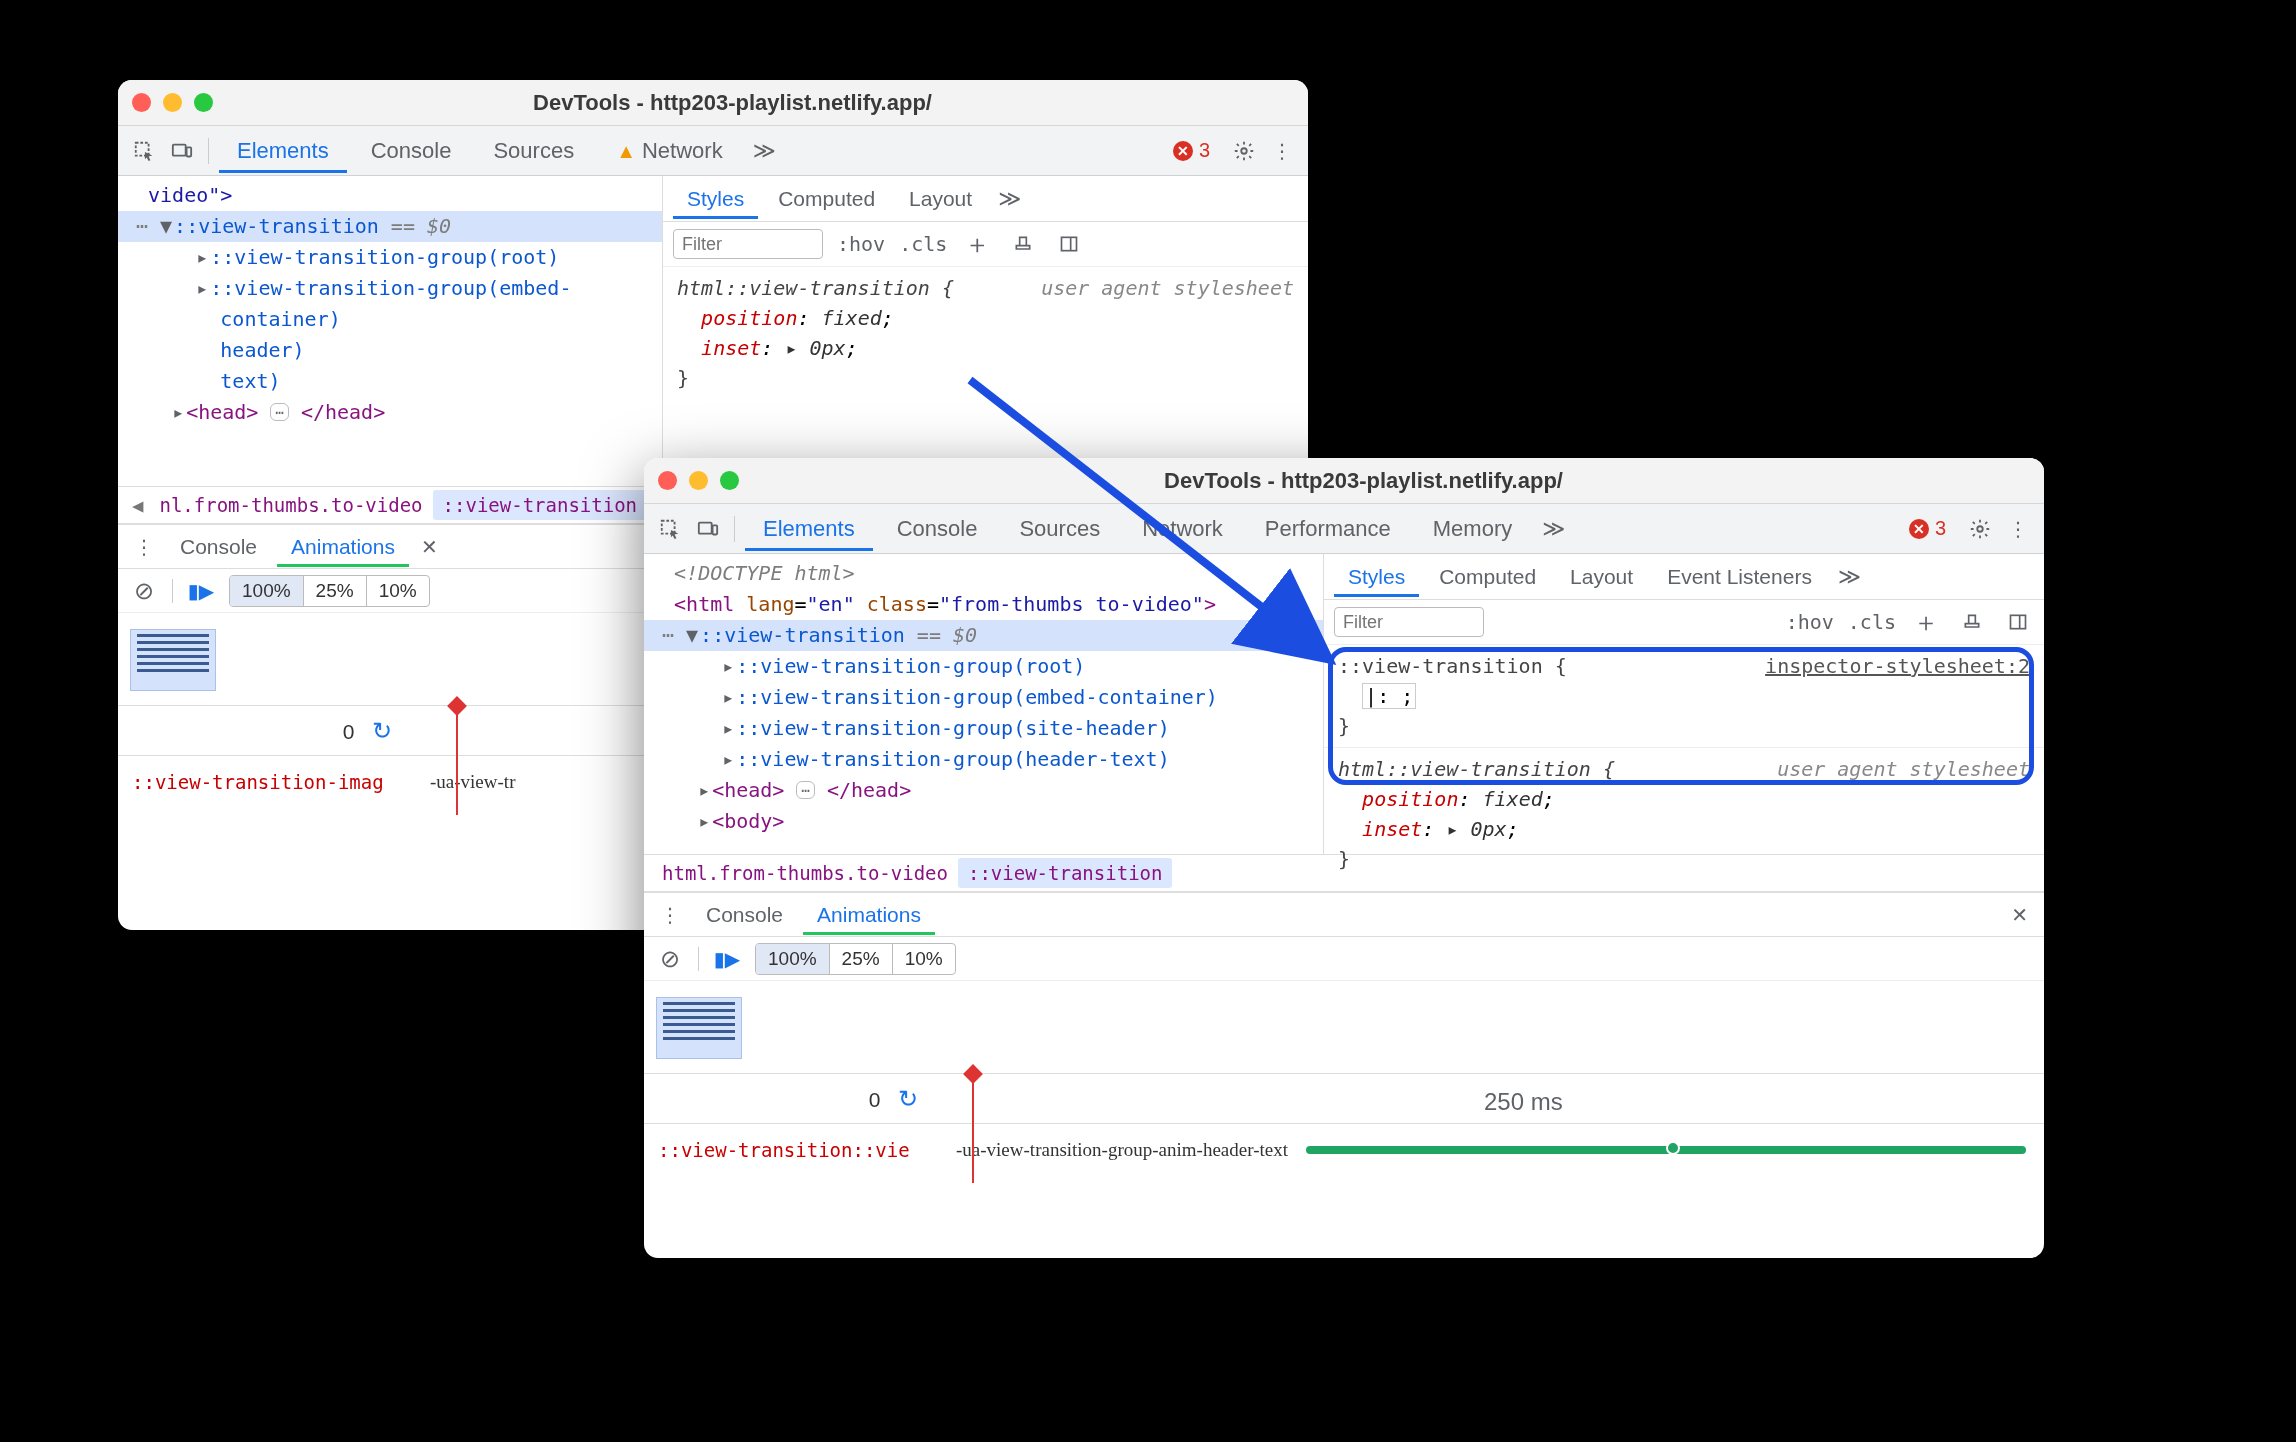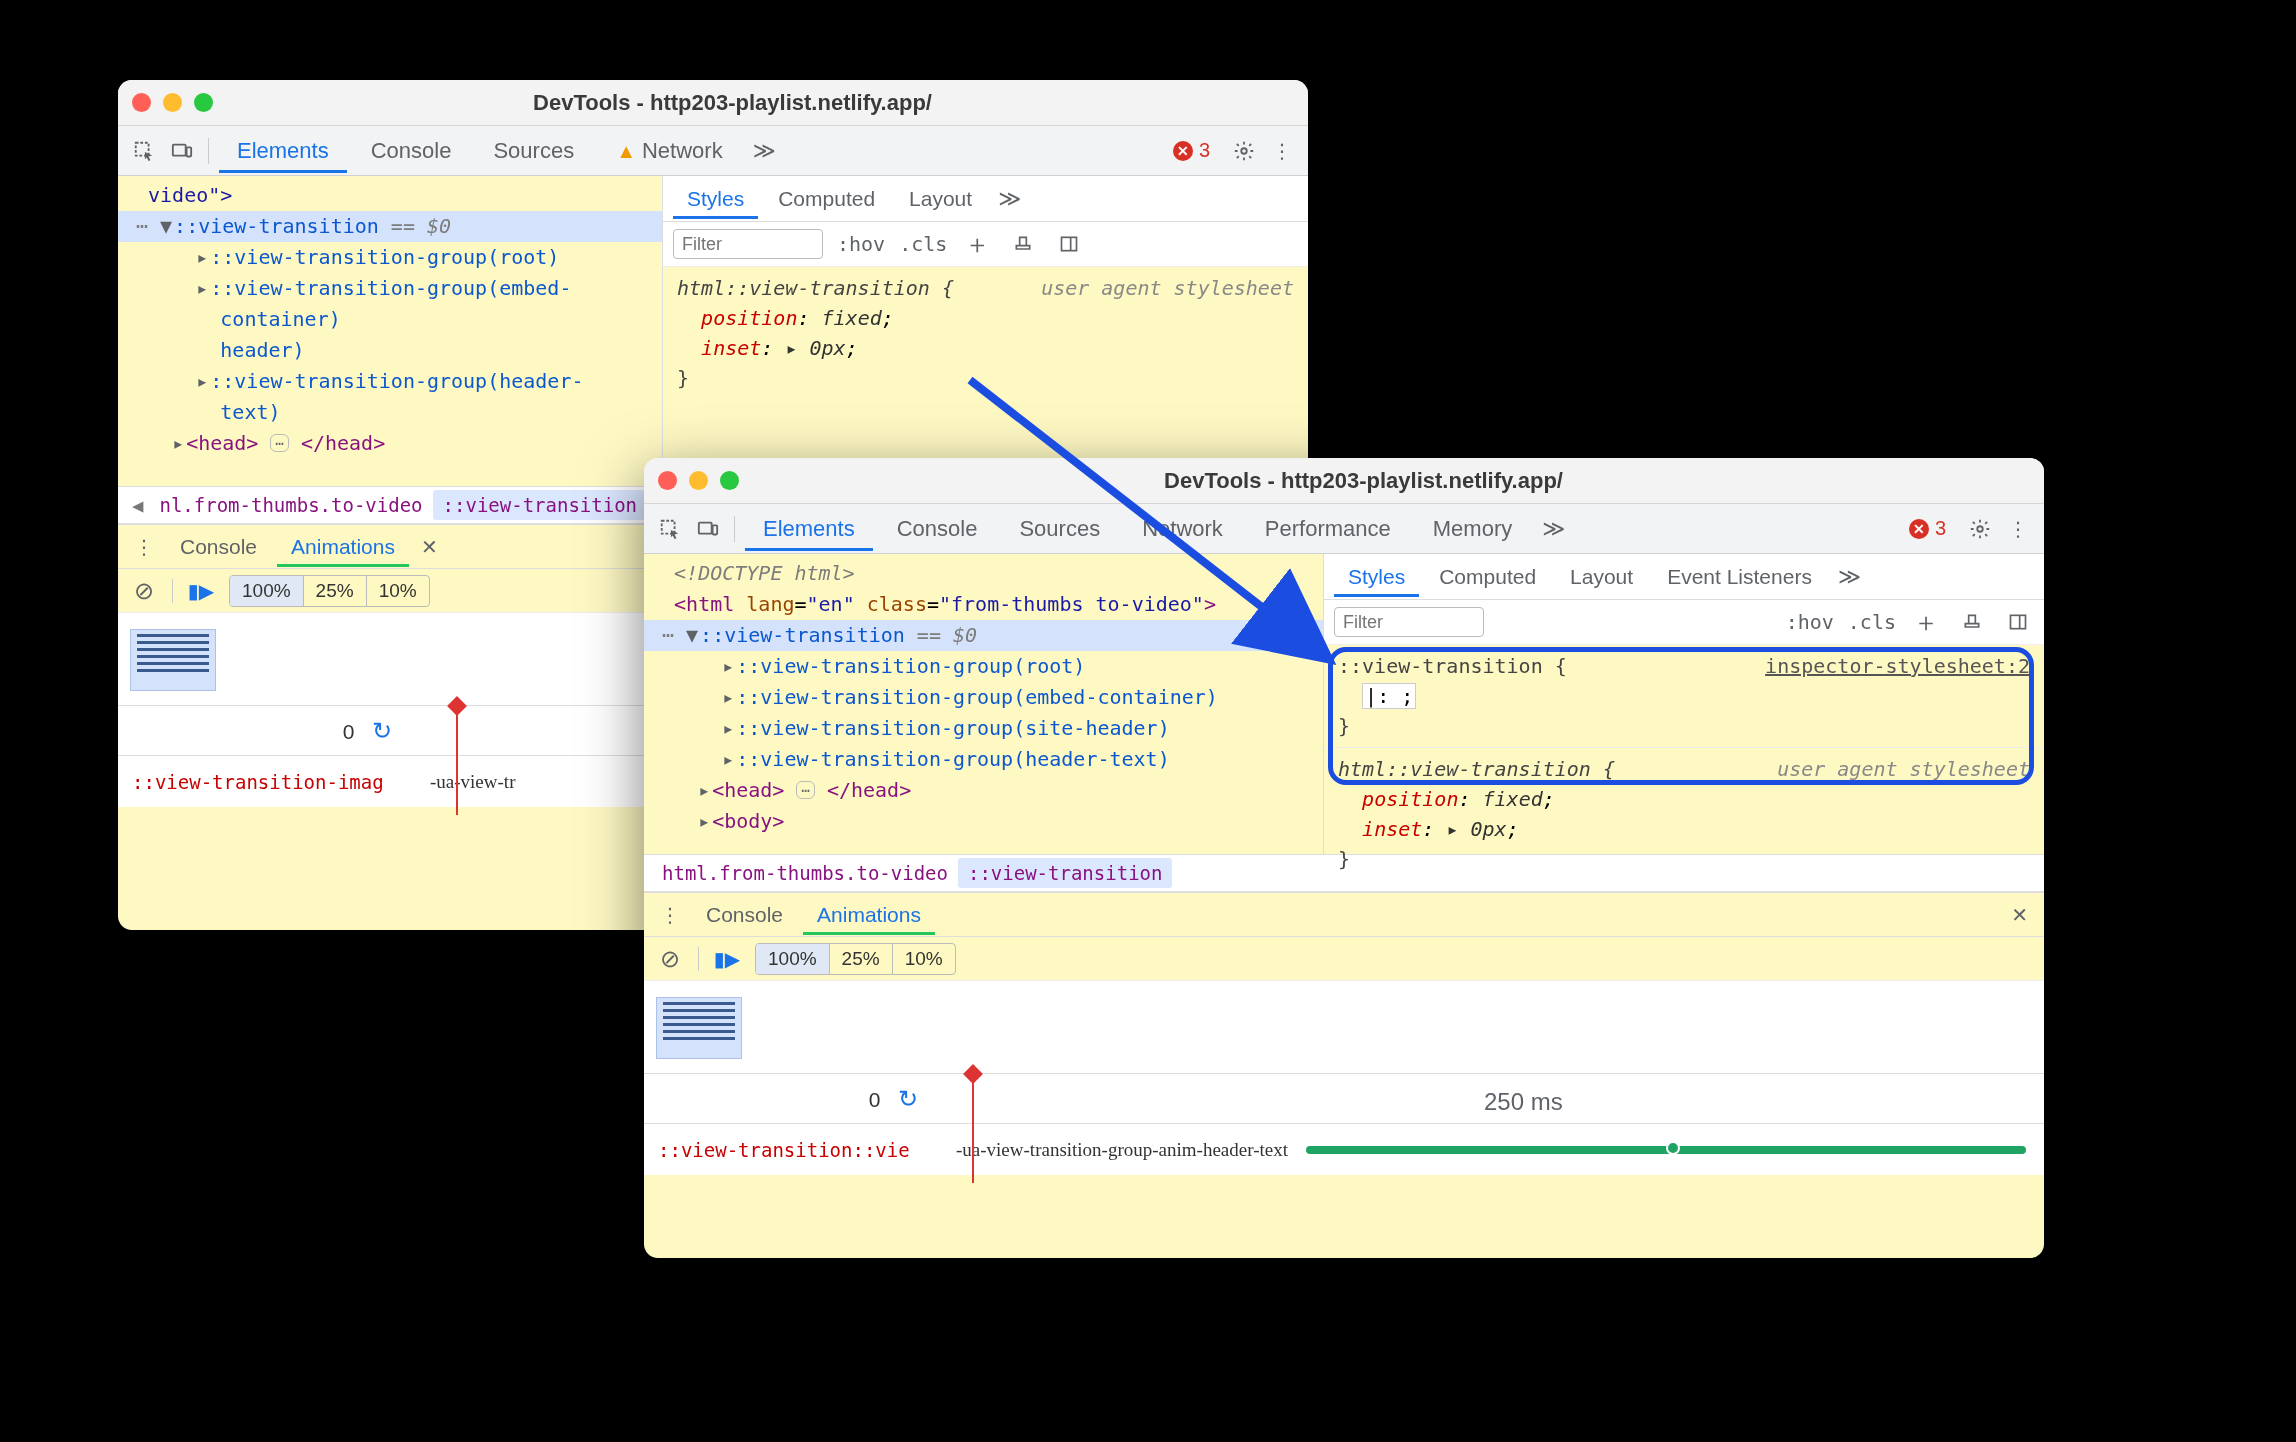--- a/index.html
+++ b/index.html
@@ -6,21 +6,21 @@
   body {
     background: #000;
     width: 2296px;
     height: 1442px;
     font-family: -apple-system, "Helvetica Neue", Arial, sans-serif;
     font-size: 20px;
     position: relative;
   }
   .window {
     position: absolute;
-    background: #fef9c3;
+    background: #ffffff;
     border-radius: 14px;
     box-shadow: 0 18px 60px rgba(0,0,0,0.5);
     overflow: hidden;
   }
   .titlebar {
     height: 46px;
     background: #f3f3f3;
     display: flex;
     align-items: center;
     padding: 0 14px;
@@ -242,21 +242,20 @@
   </div>
 
   <div class="elements-area" style="height:310px;">
     <div class="tree" style="width:545px;flex:none;">
       <div class="row"><span class="attrv"> video"&gt;</span></div>
       <div class="row selrow"><span class="ghost">⋯ </span><span class="tri">▼</span><span class="pseudo">::view-transition</span><span class="ghost"> == $0</span></div>
       <div class="row">     <span class="tri">▸</span><span class="pseudo">::view-transition-group(root)</span></div>
       <div class="row">     <span class="tri">▸</span><span class="pseudo">::view-transition-group(embed-</span></div>
       <div class="row">       <span class="pseudo">container)</span></div>
       <div class="row">       <span class="pseudo">header)</span></div>
-      <div class="row">     <span class="tri">▸</span><span class="pseudo">::view-transition-group(header-</span></div>
       <div class="row">       <span class="pseudo">text)</span></div>
       <div class="row">   <span class="tri">▸</span><span class="tag">&lt;head&gt;</span> <span class="badge-ell">⋯</span> <span class="tag">&lt;/head&gt;</span></div>
     </div>
 
     <div class="sidebar" style="width:645px">
       <div class="subtabs">
         <span class="stab active">Styles</span>
         <span class="stab">Computed</span>
         <span class="stab">Layout</span>
         <span class="more-chevrons">≫</span>

